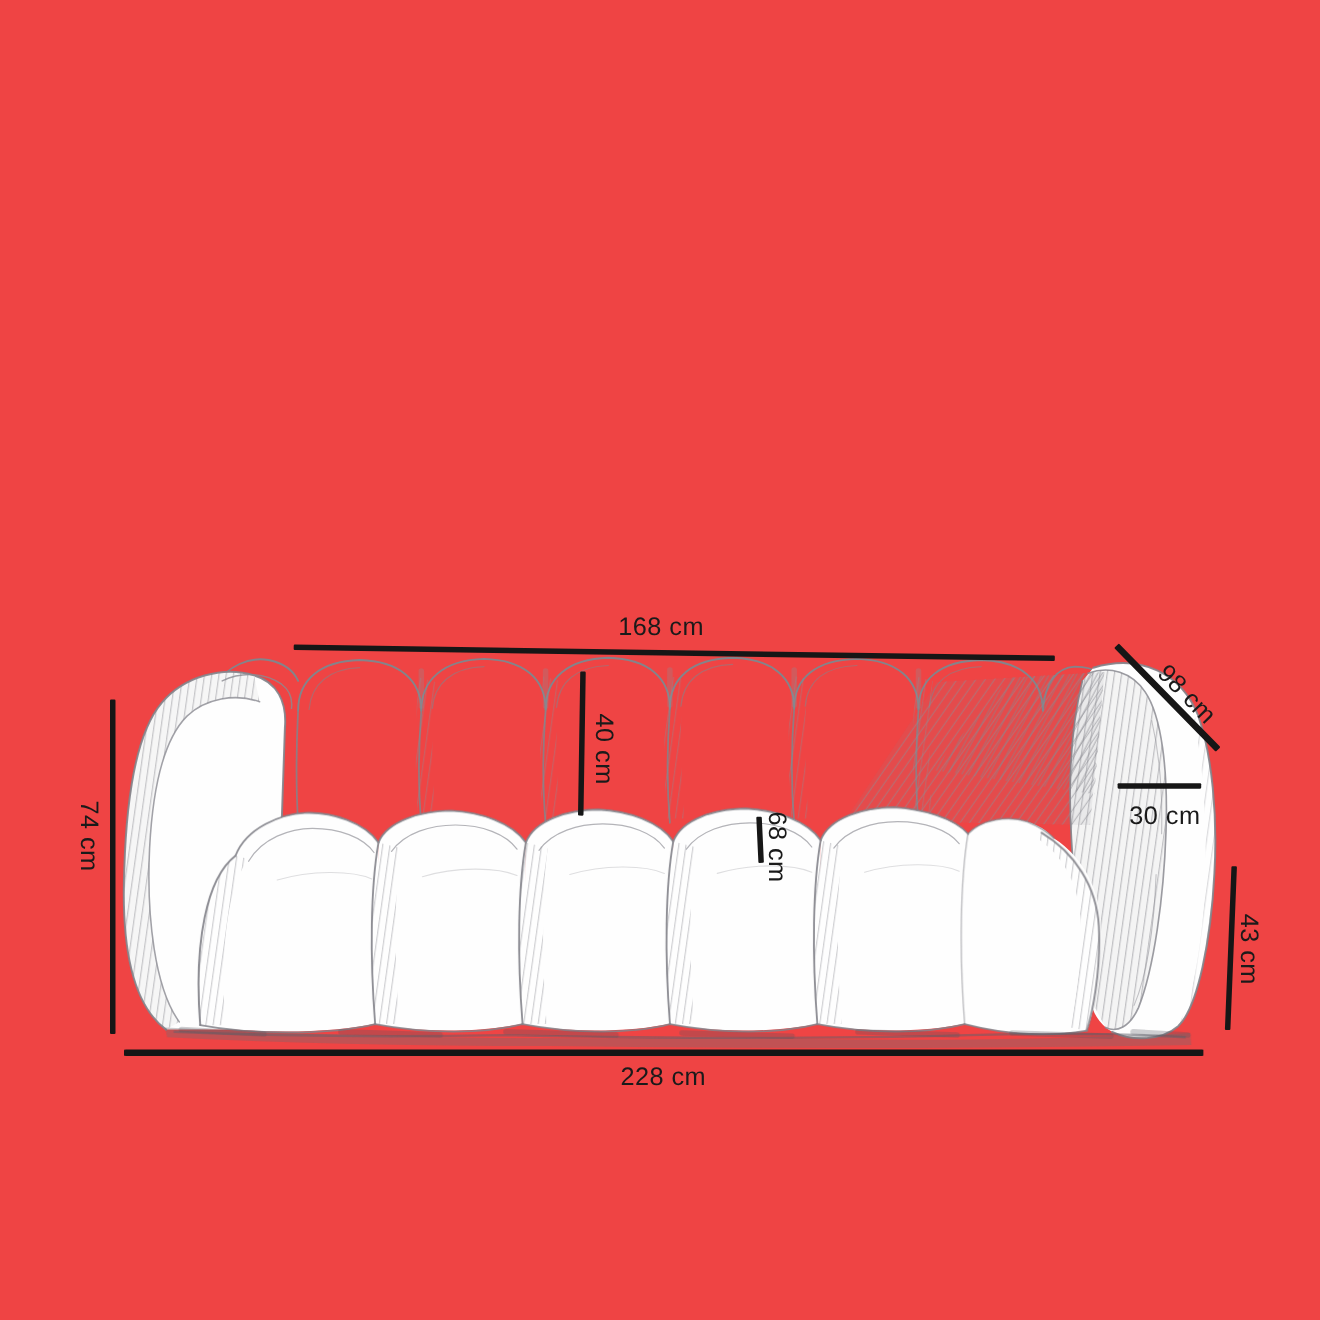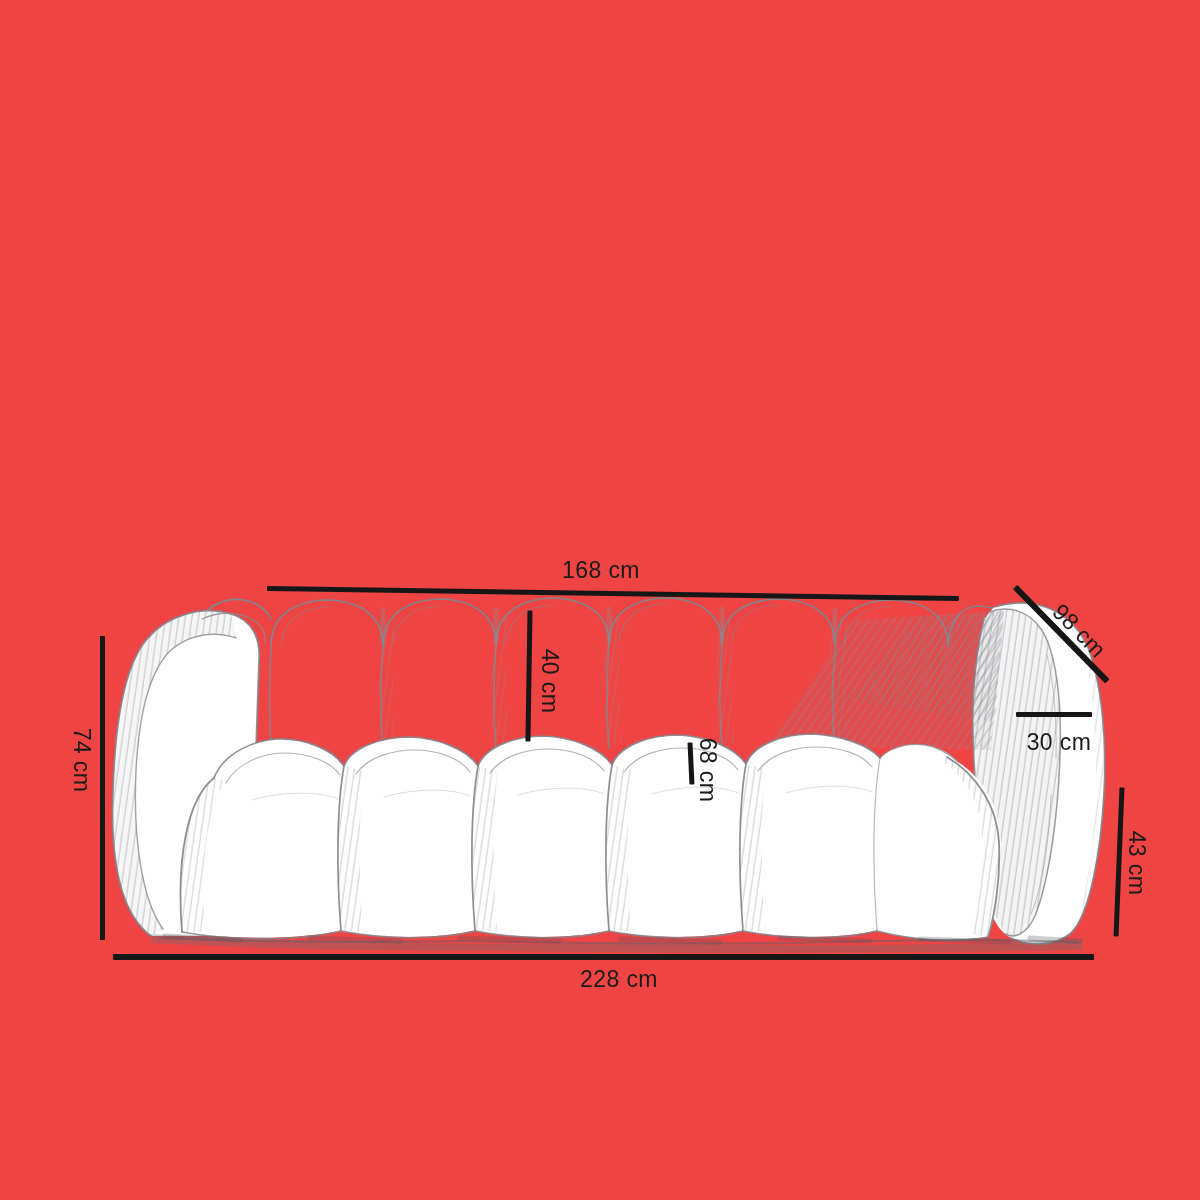--- a/index.html
+++ b/index.html
@@ -185,21 +185,21 @@
   <div class="dim-line" style="left:1015px;top:584px;width:132px;height:6px;transform-origin:0 50%;transform:rotate(45.6deg);"></div>
   <div class="dim-label" style="left:1079px;top:631px;transform:translate(-50%,-50%) rotate(45.6deg);">98 cm</div>
 
   <div class="dim-line" style="left:1016px;top:712px;width:76px;height:5px;"></div>
   <div class="dim-label" style="left:1059px;top:742px;transform:translate(-50%,-50%);">30 cm</div>
 
   <div class="dim-line" style="left:1122px;top:785px;width:149px;height:5px;transform-origin:0 50%;transform:rotate(92.3deg);"></div>
   <div class="dim-label" style="left:1136px;top:863px;transform:translate(-50%,-50%) rotate(90deg);">43 cm</div>
 
   <div class="dim-line" style="left:113px;top:954px;width:981px;height:6px;"></div>
-  <div class="dim-label" style="left:603px;top:979px;transform:translate(-50%,-50%);margin-left:16px;">228 cm</div>
+  <div class="dim-label" style="left:603px;top:979px;transform:translate(-50%,-50%);">228 cm</div>
 
   <div class="dim-line" style="left:100px;top:636px;width:5px;height:304px;"></div>
   <div class="dim-label" style="left:81px;top:760px;transform:translate(-50%,-50%) rotate(90deg);">74 cm</div>
 
   <div class="dim-line" style="left:530px;top:608px;width:131px;height:5px;transform-origin:0 50%;transform:rotate(90.9deg);"></div>
   <div class="dim-label" style="left:549px;top:681px;transform:translate(-50%,-50%) rotate(90deg);">40 cm</div>
 
   <div class="dim-line" style="left:690px;top:740px;width:42px;height:5px;transform-origin:0 50%;transform:rotate(87.3deg);"></div>
   <div class="dim-label" style="left:707px;top:770px;transform:translate(-50%,-50%) rotate(90deg);">68 cm</div>
 

